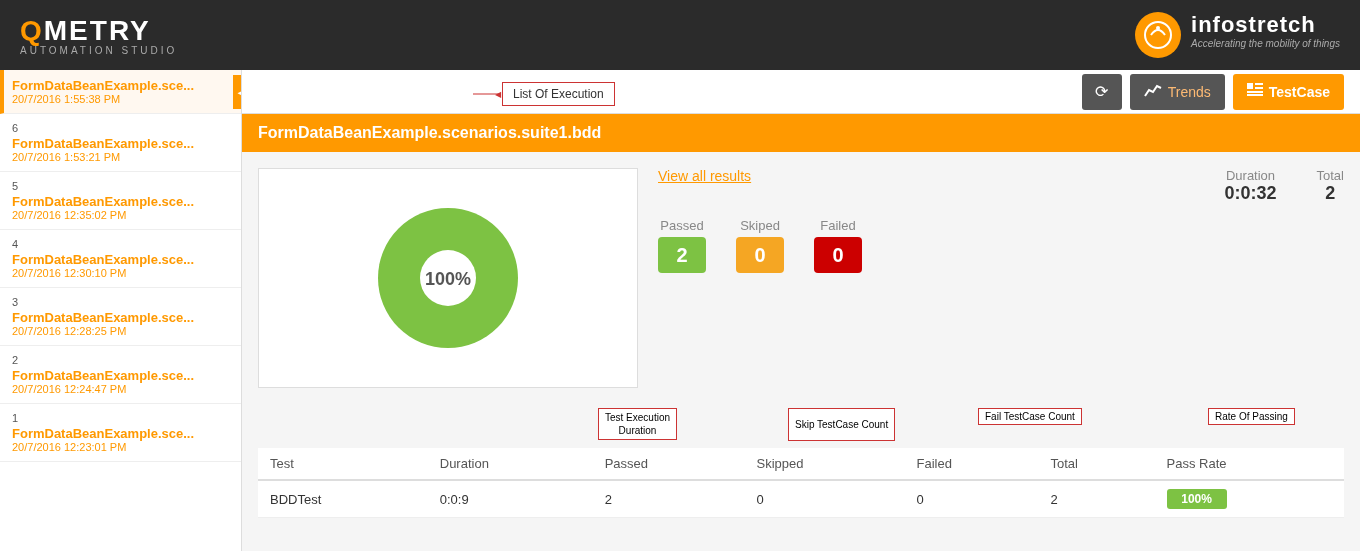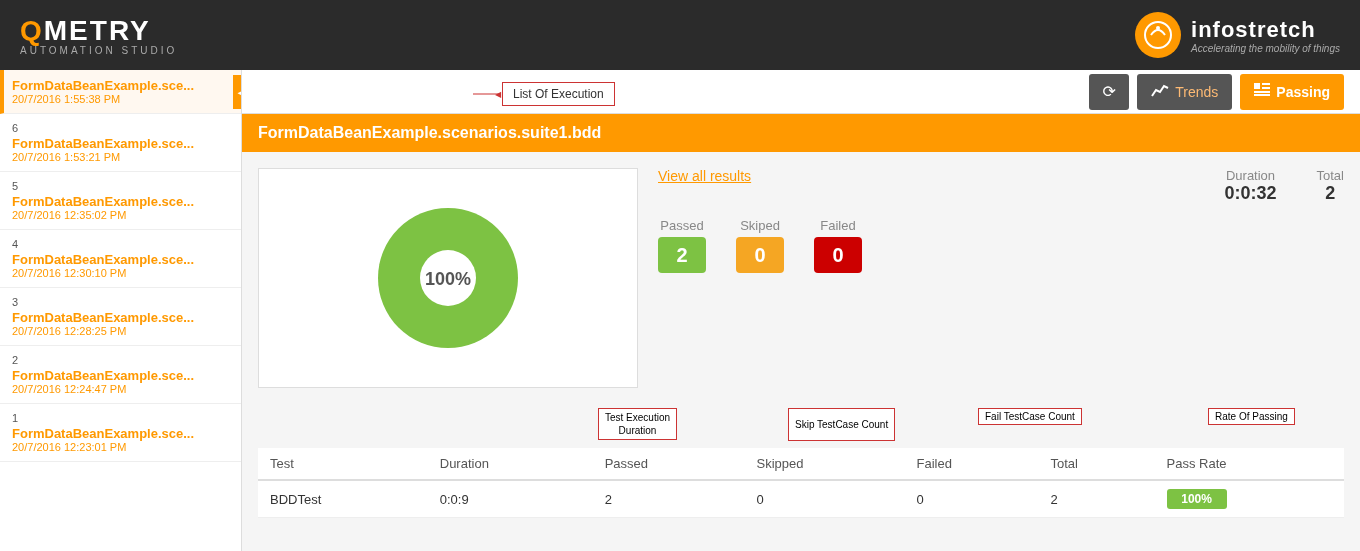--- a/index.html
+++ b/index.html
@@ -27,21 +27,20 @@
     }
     .logo-qmetry span { color: #f90; }
     .logo-sub {
       color: #aaa;
       font-size: 10px;
       letter-spacing: 3px;
       margin-top: -2px;
     }
     .infostretch-area {
       display: flex;
-      align-items: center;
       gap: 10px;
     }
     .infostretch-icon {
       width: 46px;
       height: 46px;
       background: #f90;
       border-radius: 50%;
       display: flex;
       align-items: center;
       justify-content: center;
@@ -436,21 +435,21 @@
         <button class="btn-overview">
           <span>
             <svg width="16" height="14" viewBox="0 0 16 14">
                 <rect x="0" y="0" width="6" height="6" fill="white"></rect>
                 <rect x="8" y="0" width="8" height="2" fill="white"></rect>
                 <rect x="8" y="4" width="8" height="2" fill="white"></rect>
                 <rect x="0" y="8" width="16" height="2" fill="white"></rect>
                 <rect x="0" y="11" width="16" height="2" fill="white"></rect>
               </svg>
           </span>
-          <span>Passing</span>
+          <span>TestCase</span>
         </button>
       </div>
     </div>
 
     <div class="suite-header">
       <span>FormDataBeanExample.scenarios.suite1.bdd</span>
     </div>
 
     <div class="stats-panel">
 

